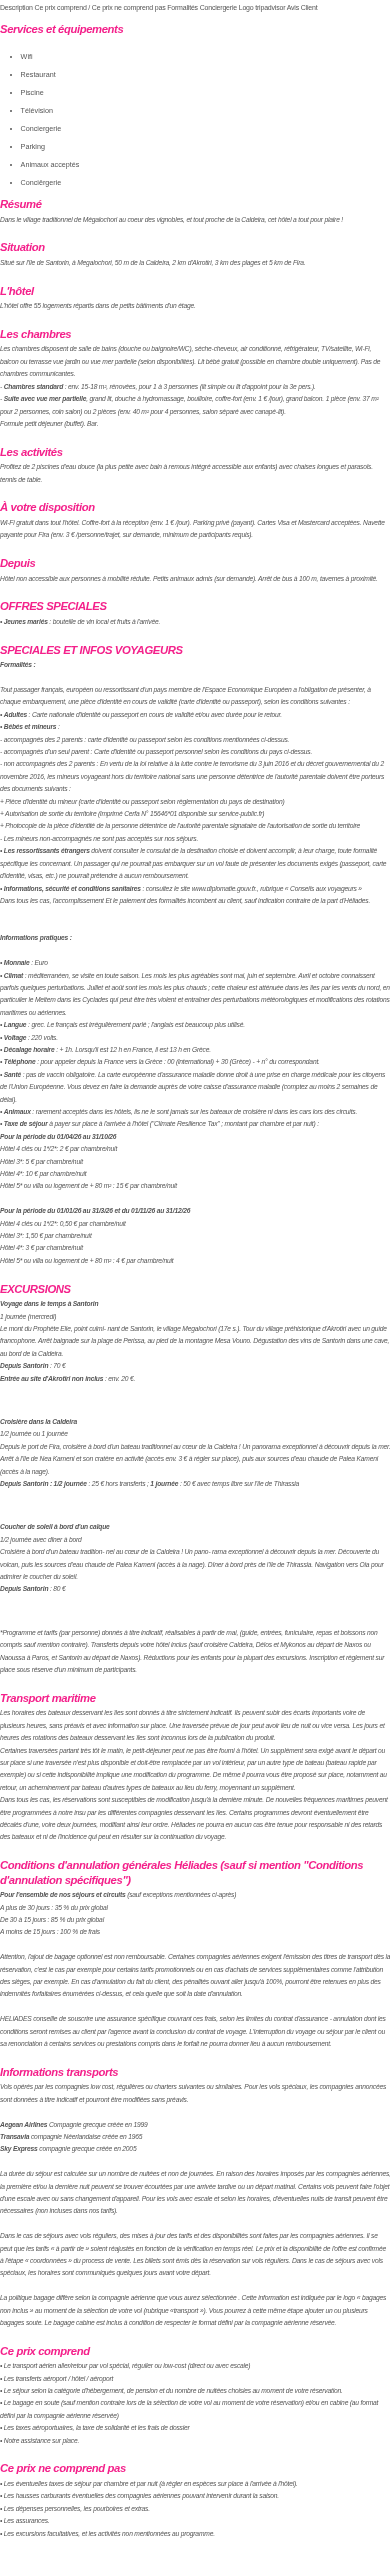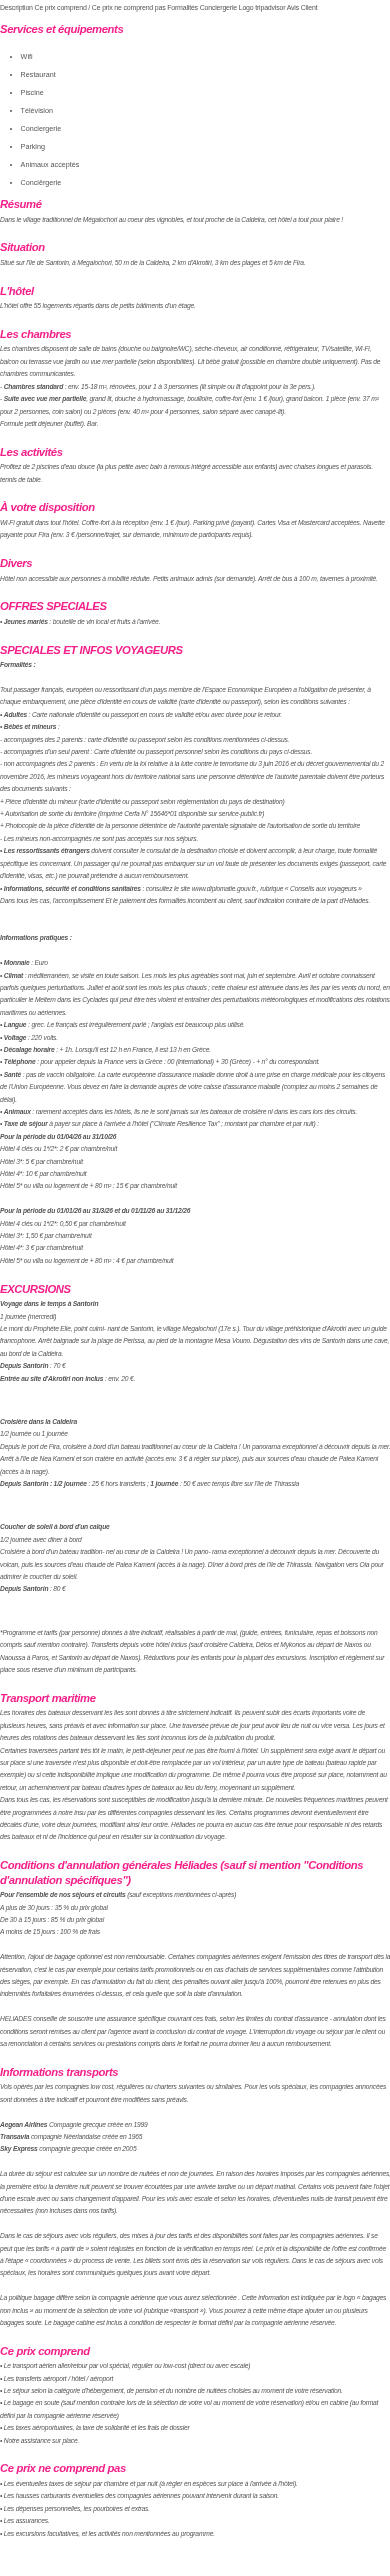--- a/index.html
+++ b/index.html
@@ -102,21 +102,21 @@
     <h2 class="sec">Les activités</h2>
     <p>Profitez de 2 piscines d'eau douce (la plus petite avec bain à remous intégré accessible aux enfants) avec chaises longues et parasols. tennis de table.</p>
   </section>
 
   <section>
     <h2 class="sec">À votre disposition</h2>
     <p>Wi-Fi gratuit dans tout l'hôtel. Coffre-fort à la réception (env. 1 € /jour). Parking privé (payant). Cartes Visa et Mastercard acceptées. Navette payante pour Fira (env. 3 € /personne/trajet, sur demande, minimum de participants requis).</p>
   </section>
 
   <section>
-    <h2 class="sec">Divers</h2>
+    <h2 class="sec">Depuis</h2>
     <p>Hôtel non accessible aux personnes à mobilité réduite. Petits animaux admis (sur demande). Arrêt de bus à 100 m, tavernes à proximité.</p>
   </section>
 
   <section>
     <h2 class="sec">OFFRES SPECIALES</h2>
     <p>• <b>Jeunes mariés</b><span> : bouteille de vin local et fruits à l'arrivée.</span></p>
   </section>
 
   <section>
     <h2 class="sec">SPECIALES ET INFOS VOYAGEURS</h2>

